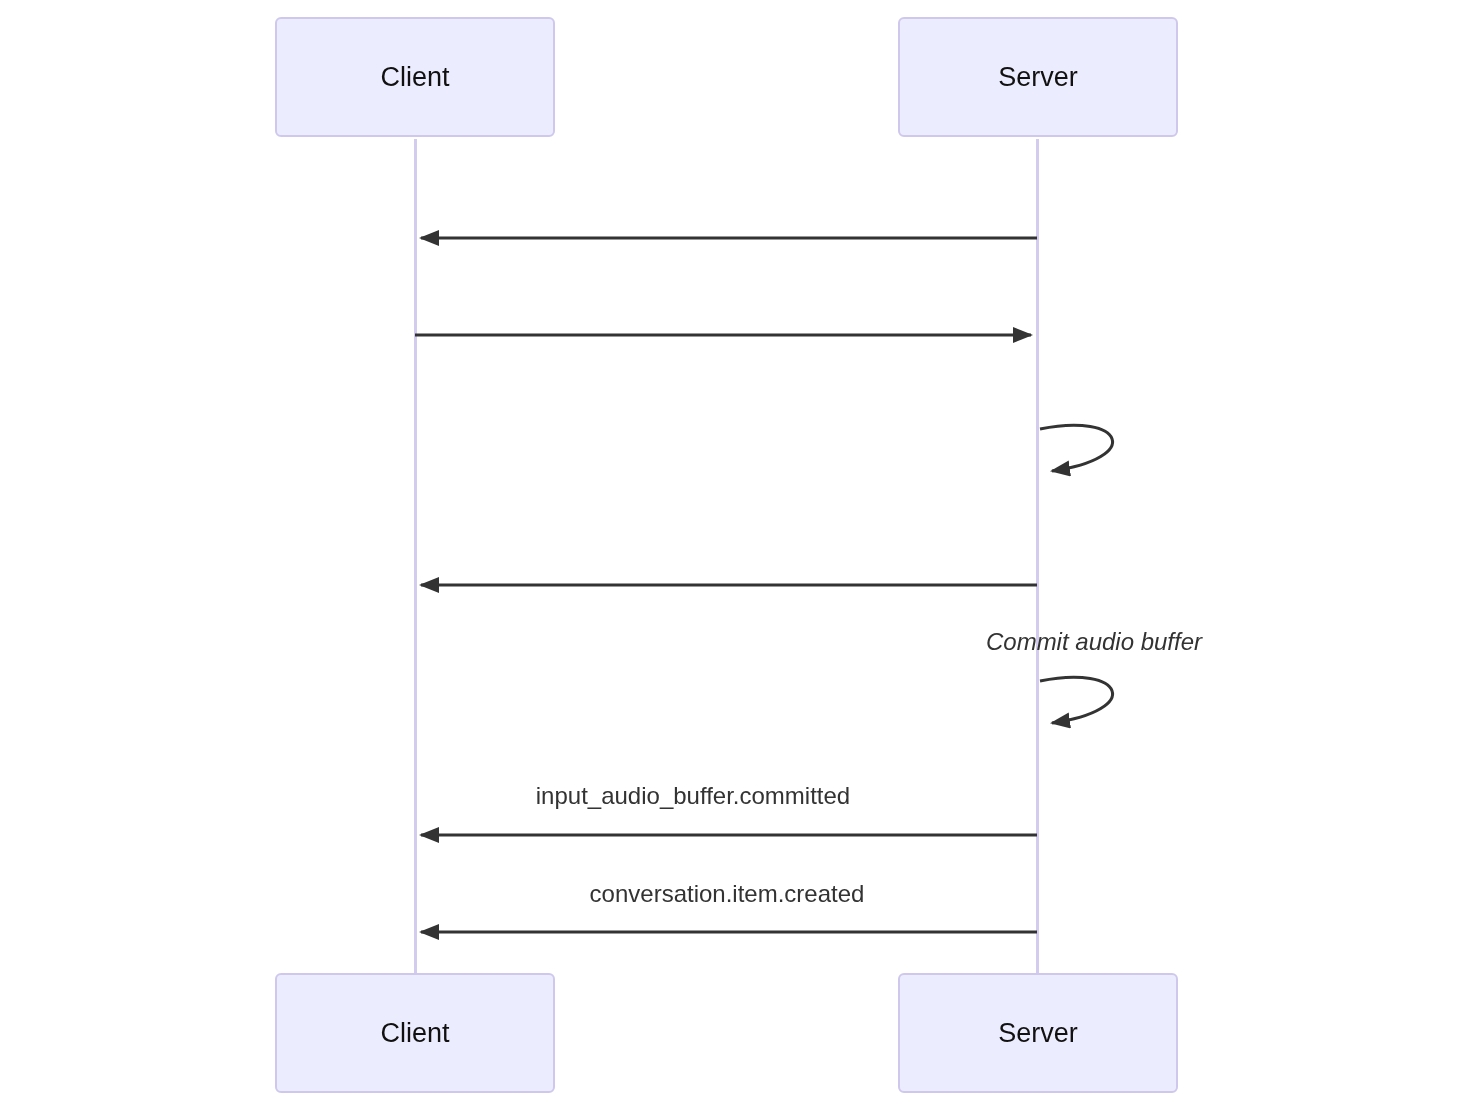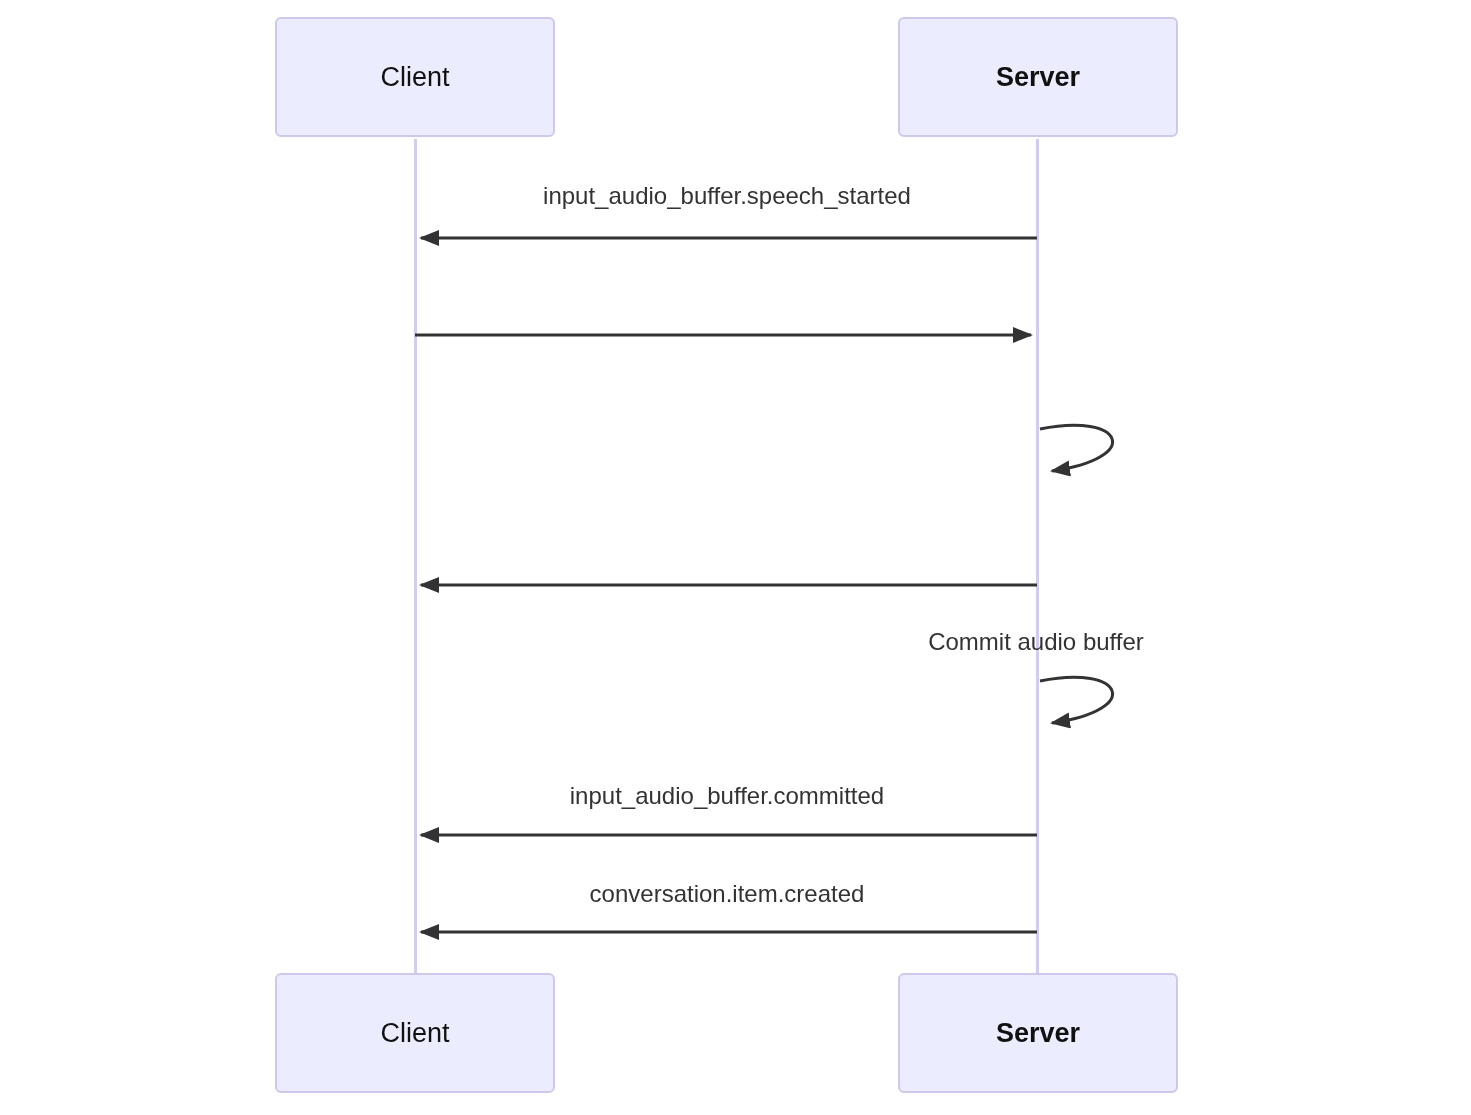--- a/index.html
+++ b/index.html
@@ -31,21 +31,21 @@
     border: 2px solid var(--actor-border);
     border-radius: 6px;
     display: flex;
     align-items: center;
     justify-content: center;
     font-size: 27px;
     color: var(--actor-text);
     box-sizing: border-box;
   }
   .actor-client { left: 275px; }
-  .actor-server { left: 898px; font-weight: bold; }
+  .actor-server { left: 898px; }
   .actor-top    { top: 17px; }
   .actor-bottom { top: 973px; }
   .lifeline {
     position: absolute;
     top: 139px;
     width: 3px;
     height: 834px;
     background: var(--lifeline);
   }
   .lifeline-client { left: 414px; }
@@ -111,24 +111,23 @@
   <div class="actor-box actor-server actor-top">
     <span>Server</span>
   </div>
   <div class="actor-box actor-client actor-bottom">
     <span>Client</span>
   </div>
   <div class="actor-box actor-server actor-bottom">
     <span>Server</span>
   </div>
 
-  <div class="msg-label" style="left:727px; top:196px;">input_audio_buffer.speech_started</div>
 
 
 
 
-  <div class="msg-label" style="left:1036px; top:642px;">Commit audio buffer</div>
+  <div class="msg-label" style="left:1094px; top:642px;font-style:italic;">Commit audio buffer</div>
 
-  <div class="msg-label" style="left:727px; top:796px;">input_audio_buffer.committed</div>
+  <div class="msg-label" style="left:693px; top:796px;">input_audio_buffer.committed</div>
 
   <div class="msg-label" style="left:727px; top:894px;">conversation.item.created</div>
 
 </div>
 
 </body></html>

